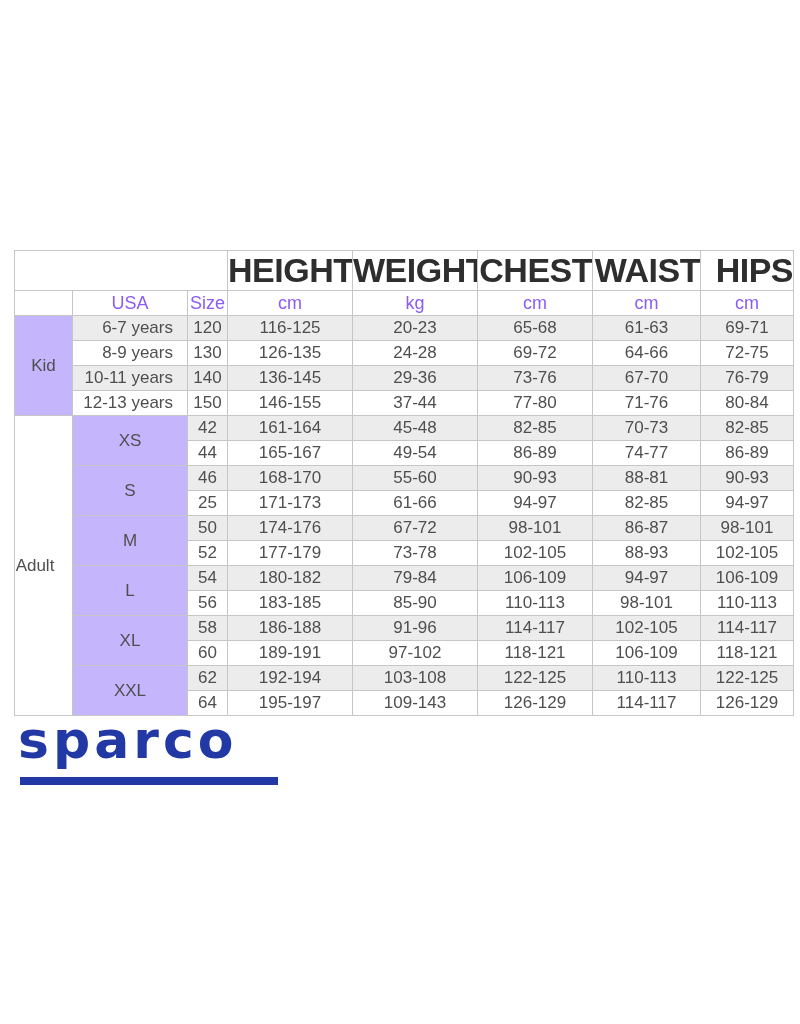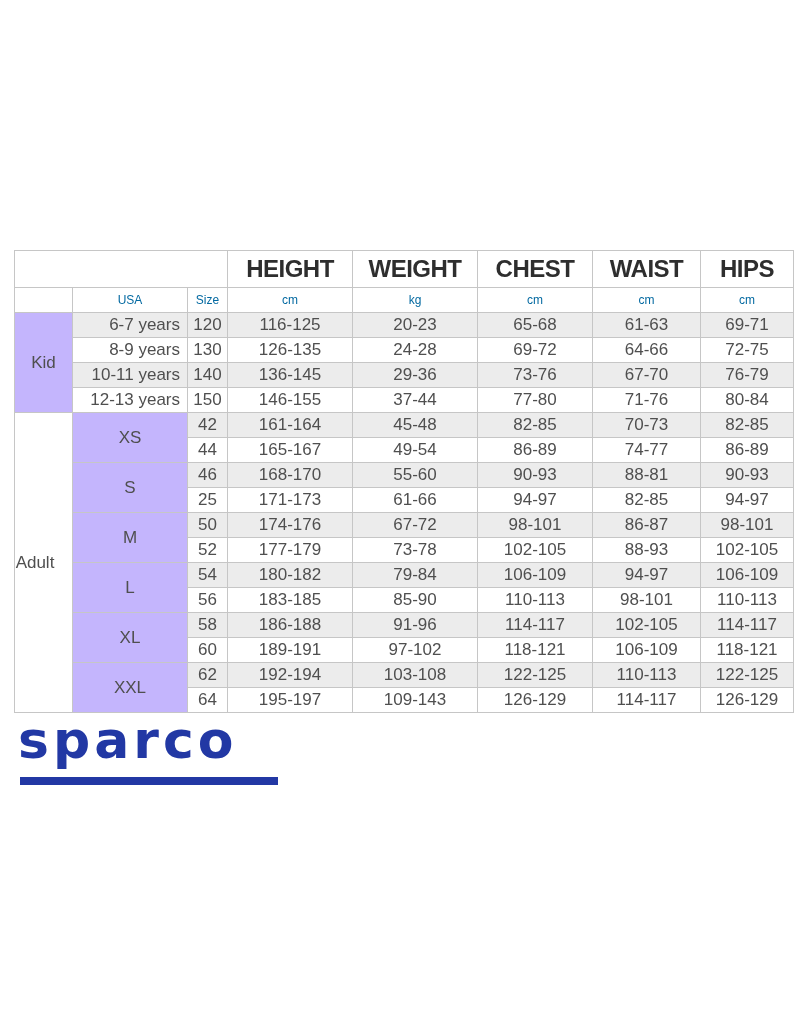--- a/index.html
+++ b/index.html
@@ -25,42 +25,42 @@
   }
   table.size-chart td, table.size-chart th {
     border: 1px solid #c6c6c6;
     padding: 0;
     overflow: hidden;
     white-space: nowrap;
     background: #ffffff;
   }
   tr.head { height: 37px; }
   tr.head th {
-    font-size: 24px;
+    font-size: 34px;
     font-weight: bold;
     color: #2e2e2e;
-    text-align: center;
+    text-align: right;
     letter-spacing: -0.5px;
   }
   tr.sub { height: 25px; }
   tr.sub td {
-    font-size: 12px;
-    color: #0369a1;
+    font-size: 18px;
+    color: #8b5cf6;
     text-align: center;
   }
   tr.row { height: 25px; }
   tr.row td {
     font-size: 17px;
     color: #4f4f4f;
     text-align: center;
     vertical-align: middle;
   }
   tr.row td.usa {
     text-align: right;
-    padding-right: 7px;
+    padding-right: 14px;
   }
   
   tr.odd td.usa, tr.odd td.size, tr.odd td.data { background: #ececec; }
   tr.row td.size-group, tr.row td.kid-label { background: #c4b5fd; text-align: center; padding-right: 0; }
   tr.row td.adult-label { background: #ffffff; text-align: center; padding-right: 17px; }
   
   .logo {
     position: absolute;
     left: 16px;
     top: 710px;

